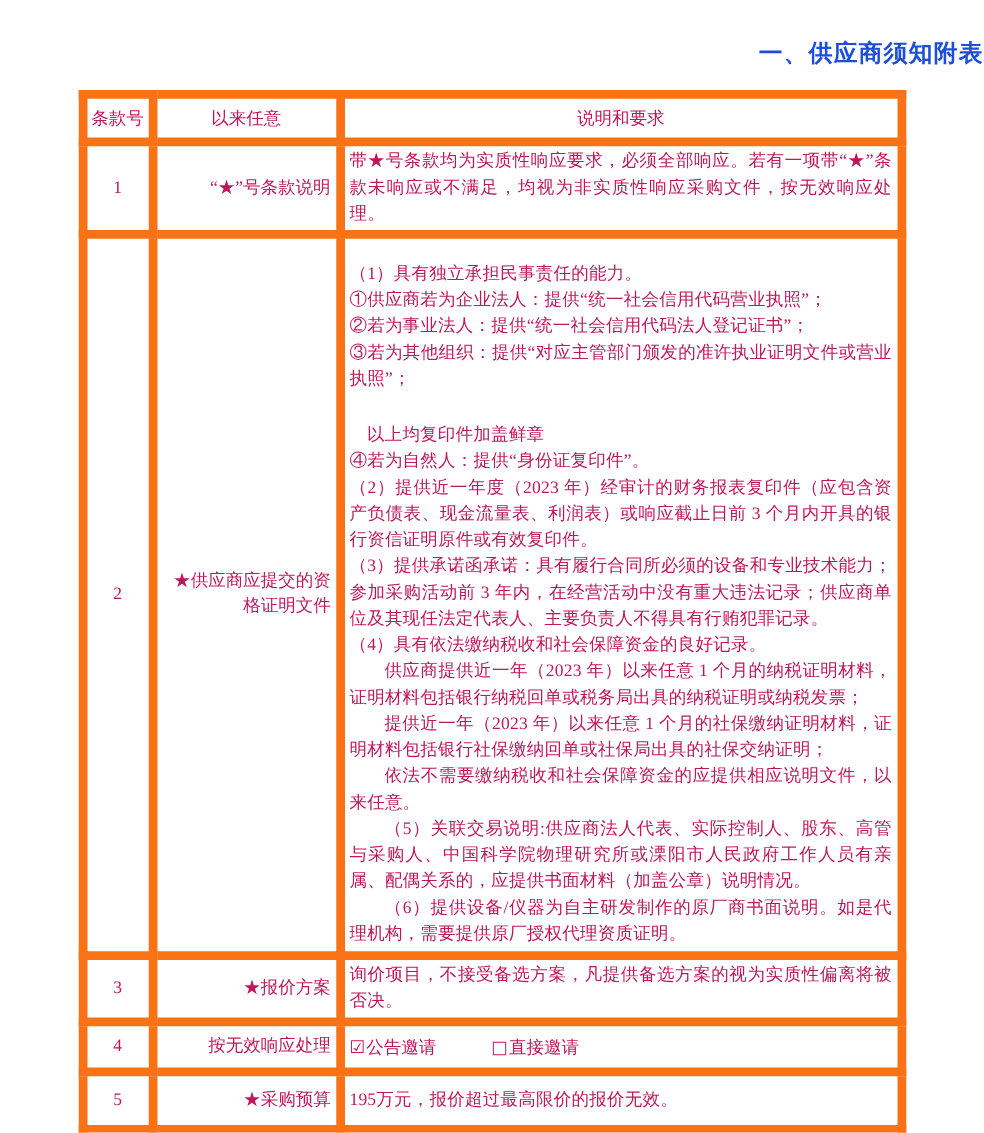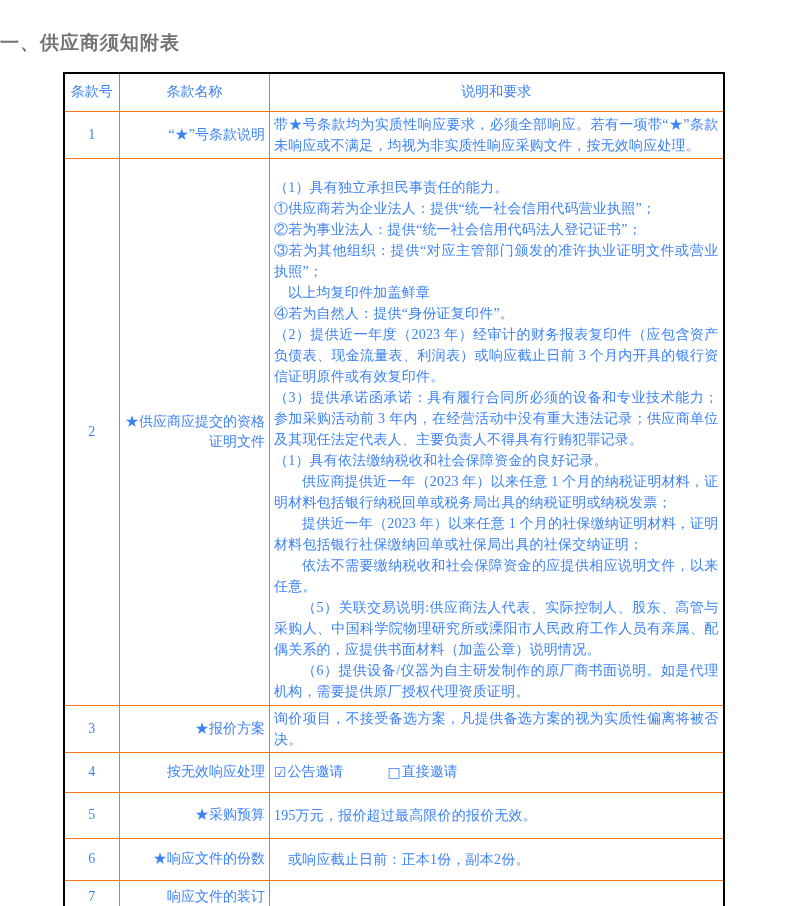--- a/index.html
+++ b/index.html
@@ -15,56 +15,56 @@
   h1.chapter-title {
     text-align: center;
     font-family: "Liberation Sans", "DejaVu Sans", sans-serif;
     font-weight: 700;
     font-size: 24px;
     letter-spacing: 1px;
     color: #0a0a0a;
     margin-top: 4px;
   }
   h2.section-title {
-    text-align: left;
+    text-align: right;
     font-family: "Liberation Sans", "DejaVu Sans", sans-serif;
     font-weight: 700;
     font-size: 19px;
     letter-spacing: 1px;
-    color: #737373;
+    color: #1d4ed8;
     margin: 24px 0 16px 0;
   }
   table.notice-table {
     border-collapse: collapse;
     width: 662px;
     margin: 0 auto;
     border: 2.5px solid #000000;
     table-layout: fixed;
   }
   .notice-table th, .notice-table td {
-    border: 1px solid #f97316;
+    border: 7px solid #f97316;
     font-size: 14px;
-    color: #3b82f6;
+    color: #be185d;
     vertical-align: middle;
   }
   .notice-table th {
     font-weight: 400;
     text-align: center;
     height: 38px;
   }
   td.c-no { text-align: center; font-family: "Liberation Serif", serif; }
   td.c-name { text-align: right; padding: 2px 4px; line-height: 20px; }
   td.c-desc { padding: 2px 4px; }
   .para {
     text-align: justify;
     line-height: 21px;
     letter-spacing: 0.2px;
   }
   .indent-0 { text-indent: 0; }
-  .indent-1 { text-indent: 1em; }
+  .indent-1 { text-indent: 1em; margin-top: 24px; }
   .indent-2 { text-indent: 2em; }
   tr.row-1 td { height: 46px; }
   tr.row-2 td.c-desc { vertical-align: top; padding-top: 18px; padding-bottom: 3px; }
   tr.row-3 td { height: 42px; }
   tr.row-4 td { height: 40px; }
   tr.row-5 td { height: 46px; }
   tr.row-6 td { height: 42px; }
   tr.row-7 td { height: 34px; }
   .cbx-row { display: flex; align-items: center; }
   .cbx-item { display: inline-flex; align-items: center; white-space: nowrap; }
@@ -79,21 +79,21 @@
 
   <table class="notice-table">
     <colgroup>
       <col style="width:56px">
       <col style="width:150px">
       <col>
     </colgroup>
     <thead>
       <tr>
         <th>条款号</th>
-        <th>条款名称</th>
+        <th>以来任意</th>
         <th>说明和要求</th>
       </tr>
     </thead>
     <tbody>
         <tr class="row-1">
           <td class="c-no">1</td>
           <td class="c-name">“★”号条款说明</td>
           <td class="c-desc">
             <div class="para indent-0">带★号条款均为实质性响应要求，必须全部响应。若有一项带“★”条款未响应或不满足，均视为非实质性响应采购文件，按无效响应处理。</div>
           </td>
@@ -103,21 +103,21 @@
           <td class="c-name">★供应商应提交的资格证明文件</td>
           <td class="c-desc">
             <div class="para indent-0">（1）具有独立承担民事责任的能力。</div>
             <div class="para indent-0">①供应商若为企业法人：提供“统一社会信用代码营业执照”；</div>
             <div class="para indent-0">②若为事业法人：提供“统一社会信用代码法人登记证书”；</div>
             <div class="para indent-0">③若为其他组织：提供“对应主管部门颁发的准许执业证明文件或营业执照”；</div>
             <div class="para indent-1">以上均复印件加盖鲜章</div>
             <div class="para indent-0">④若为自然人：提供“身份证复印件”。</div>
             <div class="para indent-0">（2）提供近一年度（2023 年）经审计的财务报表复印件（应包含资产负债表、现金流量表、利润表）或响应截止日前 3 个月内开具的银行资信证明原件或有效复印件。</div>
             <div class="para indent-0">（3）提供承诺函承诺：具有履行合同所必须的设备和专业技术能力；参加采购活动前 3 年内，在经营活动中没有重大违法记录；供应商单位及其现任法定代表人、主要负责人不得具有行贿犯罪记录。</div>
-            <div class="para indent-0">（1）具有依法缴纳税收和社会保障资金的良好记录。</div>
+            <div class="para indent-0">（4）具有依法缴纳税收和社会保障资金的良好记录。</div>
             <div class="para indent-2">供应商提供近一年（2023 年）以来任意 1 个月的纳税证明材料，证明材料包括银行纳税回单或税务局出具的纳税证明或纳税发票；</div>
             <div class="para indent-2">提供近一年（2023 年）以来任意 1 个月的社保缴纳证明材料，证明材料包括银行社保缴纳回单或社保局出具的社保交纳证明；</div>
             <div class="para indent-2">依法不需要缴纳税收和社会保障资金的应提供相应说明文件，以来任意。</div>
             <div class="para indent-2">（5）关联交易说明:供应商法人代表、实际控制人、股东、高管与采购人、中国科学院物理研究所或溧阳市人民政府工作人员有亲属、配偶关系的，应提供书面材料（加盖公章）说明情况。</div>
             <div class="para indent-2">（6）提供设备/仪器为自主研发制作的原厂商书面说明。如是代理机构，需要提供原厂授权代理资质证明。</div>
           </td>
         </tr>
         <tr class="row-3">
           <td class="c-no">3</td>
           <td class="c-name">★报价方案</td>

